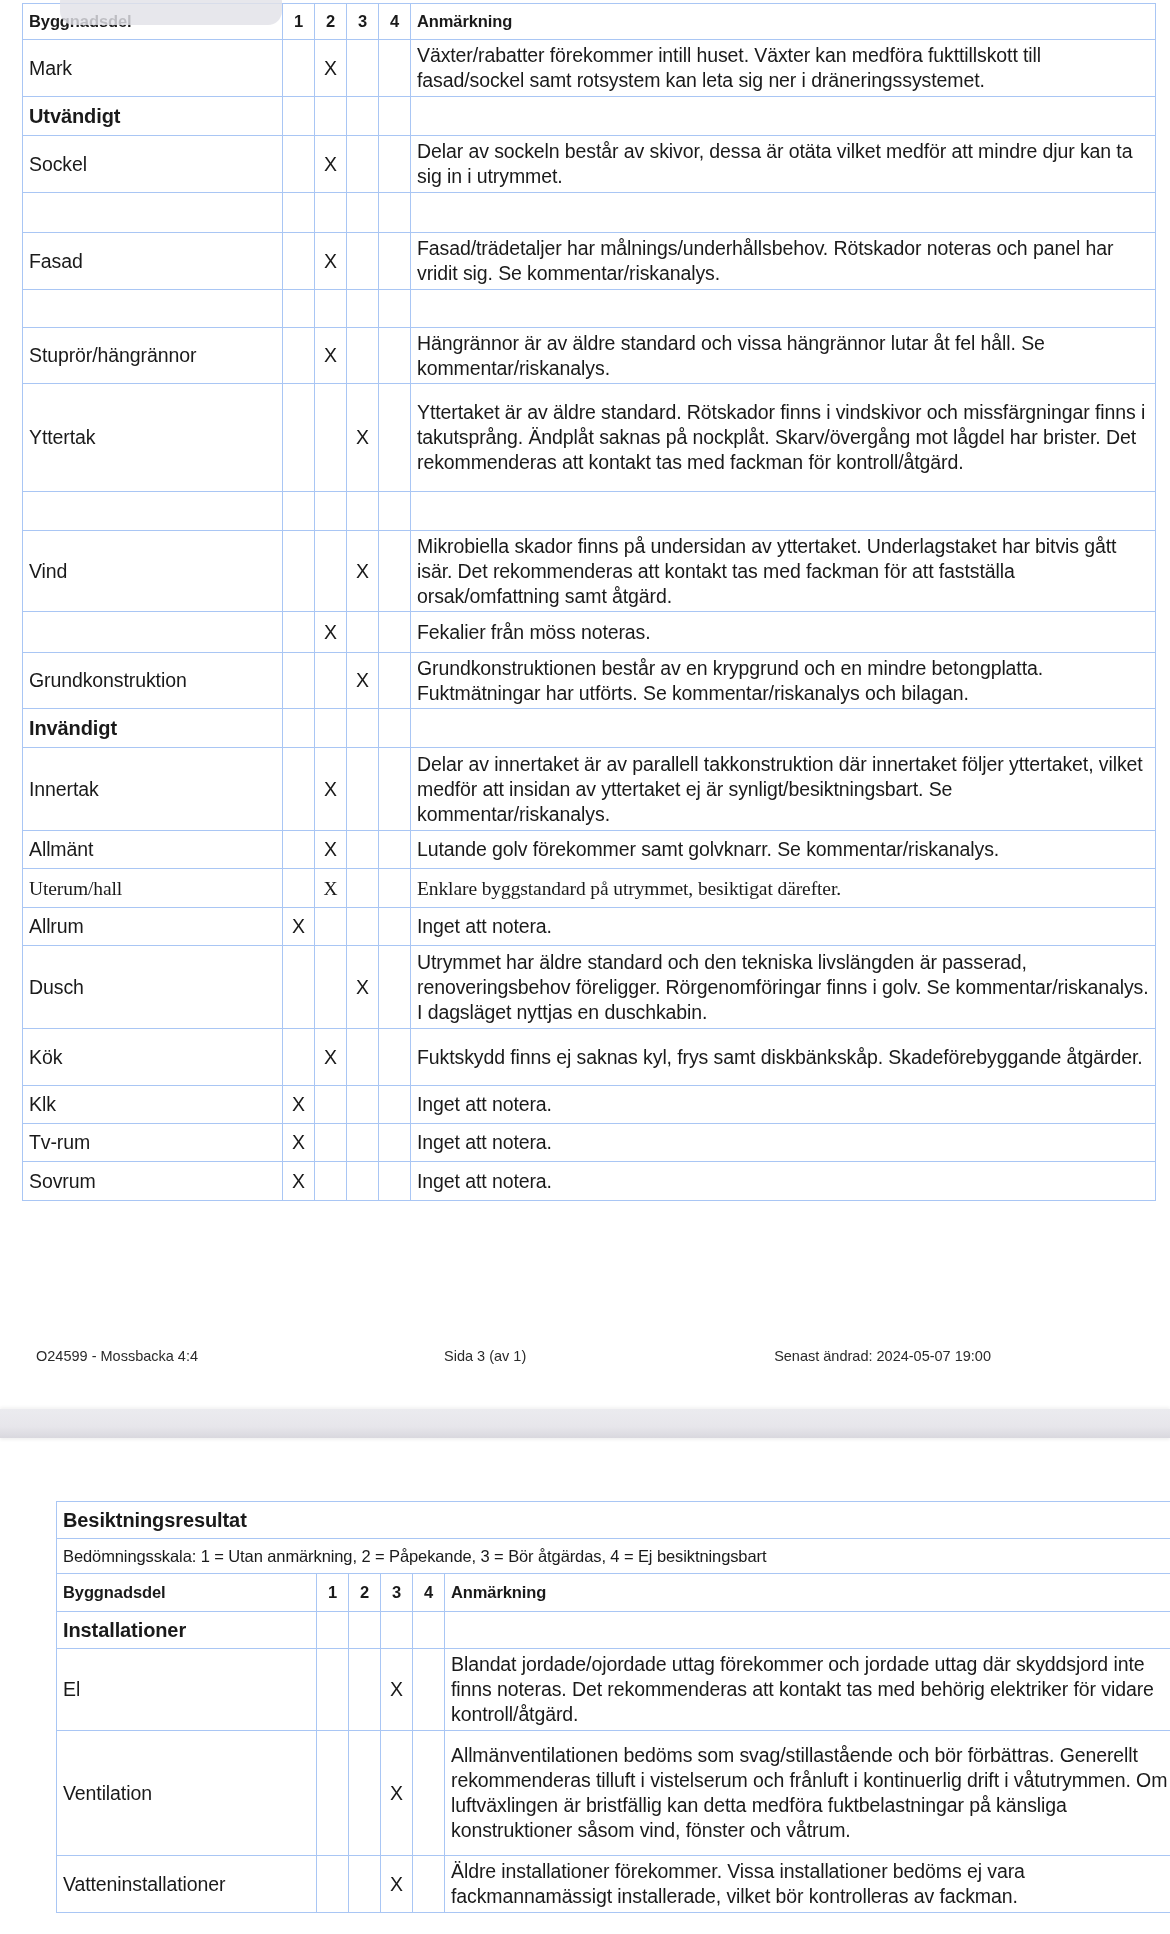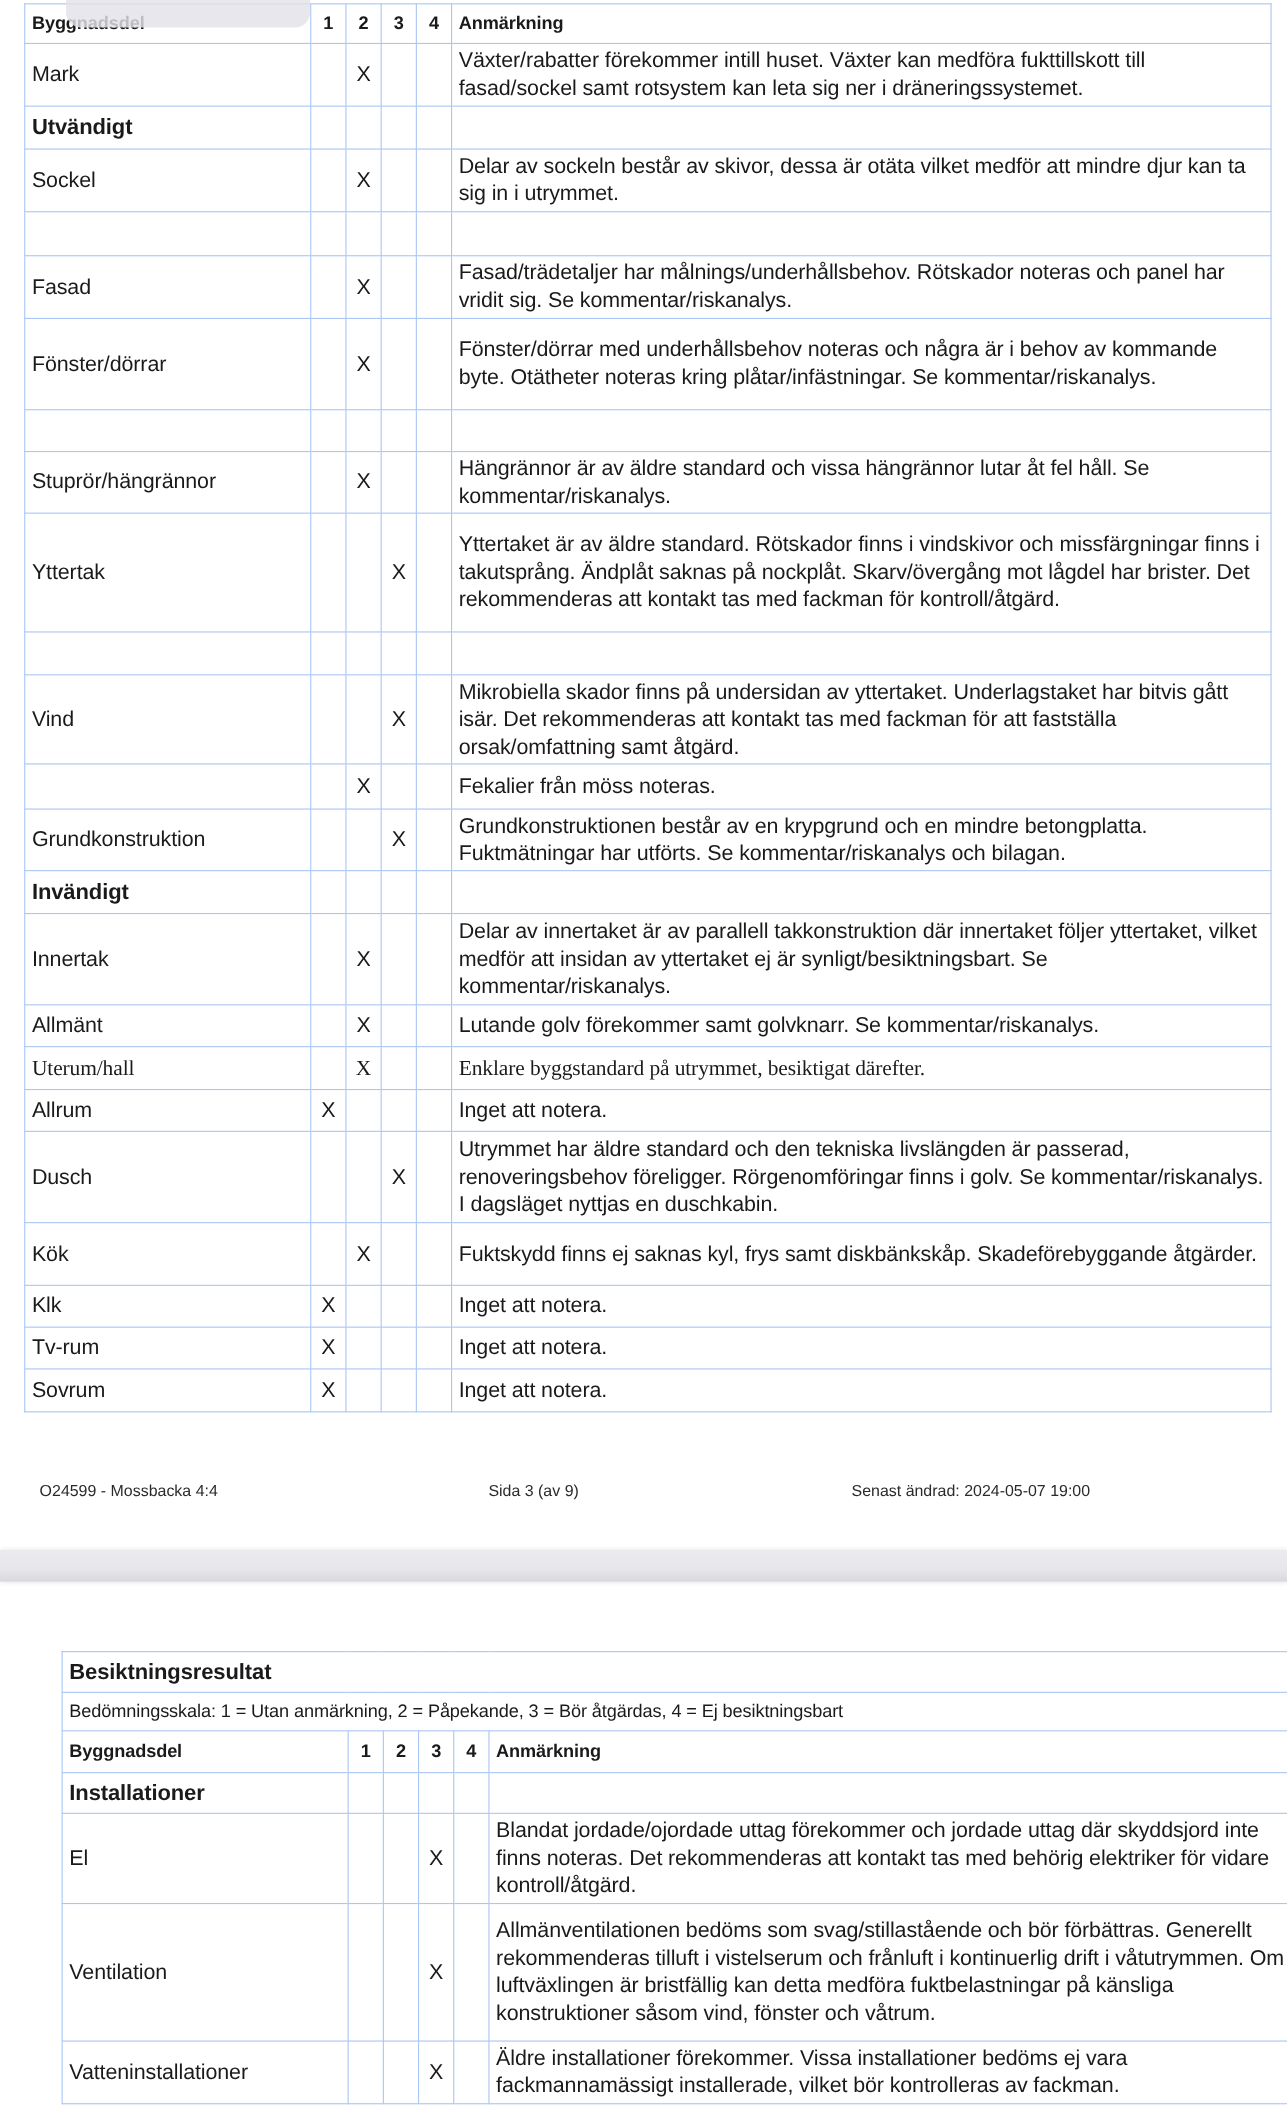--- a/index.html
+++ b/index.html
@@ -148,28 +148,20 @@
           <td class="note"></td>
         </tr>
         <tr style="height: 57px;">
           <td class="part">Fasad</td>
           <td class="grade"></td>
           <td class="grade">X</td>
           <td class="grade"></td>
           <td class="grade"></td>
           <td class="note">Fasad/trädetaljer har målnings/underhållsbehov. Rötskador noteras och panel har vridit sig. Se kommentar/riskanalys.</td>
         </tr>
-        <tr style="height: 83px;">
-          <td class="part">Fönster/dörrar</td>
-          <td class="grade"></td>
-          <td class="grade">X</td>
-          <td class="grade"></td>
-          <td class="grade"></td>
-          <td class="note">Fönster/dörrar med underhållsbehov noteras och några är i behov av kommande byte. Otätheter noteras kring plåtar/infästningar. Se kommentar/riskanalys.</td>
-        </tr>
         <tr style="height: 38px;">
           <td class="part"></td>
           <td class="grade"></td>
           <td class="grade"></td>
           <td class="grade"></td>
           <td class="grade"></td>
           <td class="note"></td>
         </tr>
         <tr style="height: 56px;">
           <td class="part">Stuprör/hängrännor</td>
@@ -298,21 +290,21 @@
           <td class="grade"></td>
           <td class="grade"></td>
           <td class="note">Inget att notera.</td>
         </tr>
       </tbody>
   </table>
 
   <div class="overlay-pill"></div>
 
   <div class="footer left">O24599 - Mossbacka 4:4</div>
-  <div class="footer center">Sida 3 (av 9)</div>
+  <div class="footer center">Sida 3 (av 1)</div>
   <div class="footer right">Senast ändrad: 2024-05-07 19:00</div>
 
   <div class="page-gap"></div>
 
   <table class="insp" id="page2">
     <colgroup>
       <col class="c-part">
         <col class="c-g">
         <col class="c-g">
         <col class="c-g">

